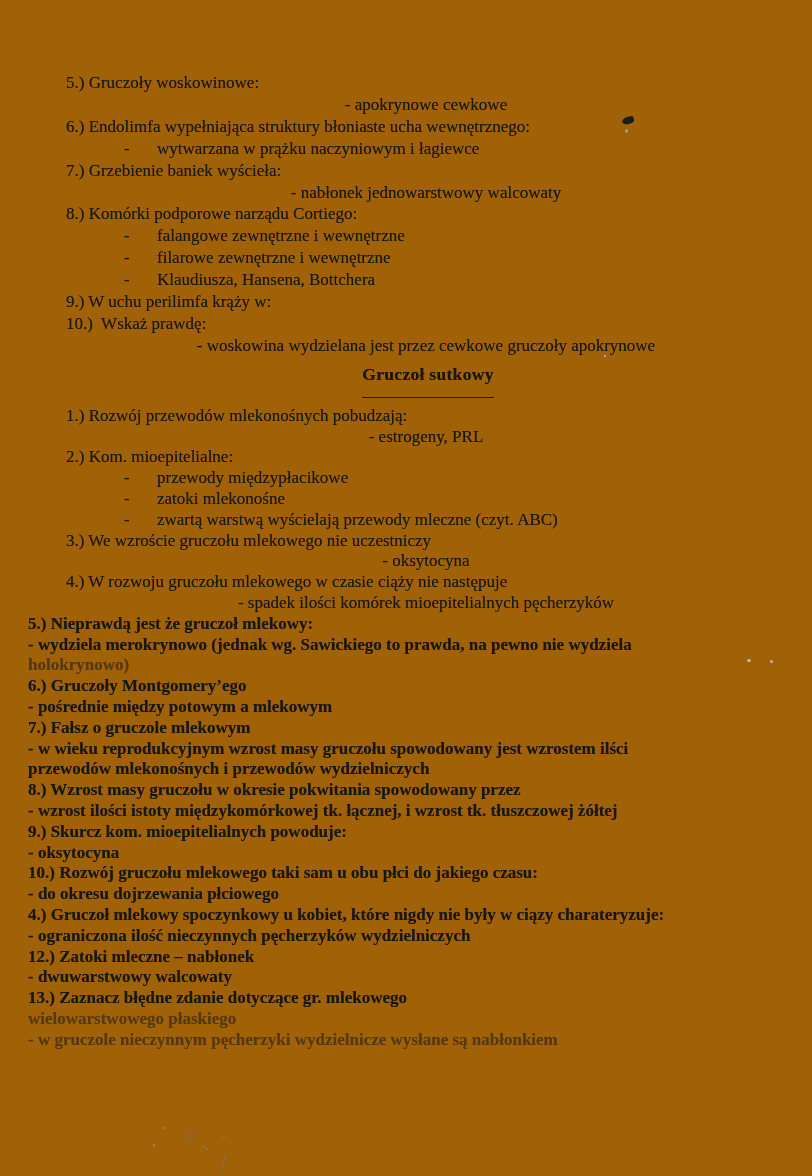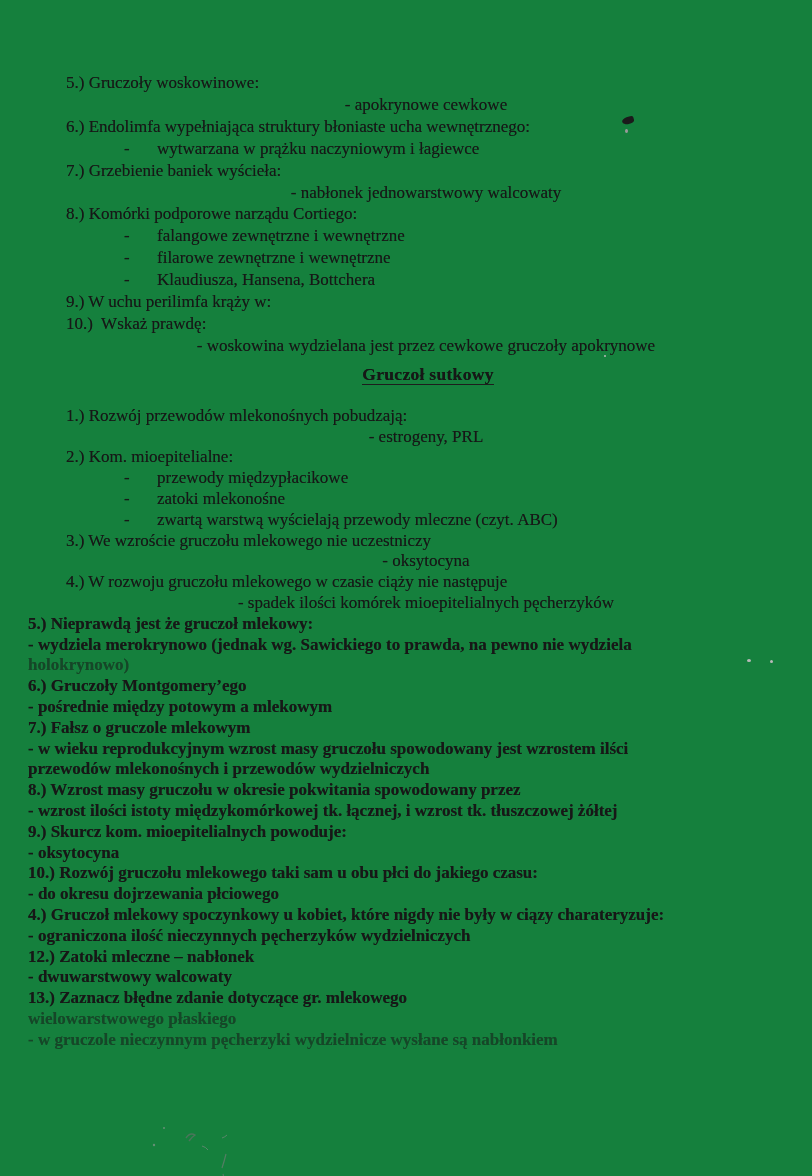--- a/index.html
+++ b/index.html
@@ -6,21 +6,21 @@
   body{
     width:812px;height:1176px;
     background:#f7f7f5;
     font-family:"Liberation Serif", serif;
     color:#171717;
     position:relative;
     overflow:hidden;
   }
   .page{
     position:absolute;inset:0;
-    background:#15803d;
+    background:#a16207;
   }
   .content{
     position:absolute;
     left:28px;top:72px;
     width:762px;
   }
   .ln{
     margin:0;
     font-size:17px;
     line-height:21.9px;
@@ -37,21 +37,21 @@
   .heading{
     margin:6px 0 21px 0;
     text-align:center;
     font-size:17.5px;
     line-height:22px;
     font-weight:bold;
     transform:translateX(19px);
   }
   .heading .hd-text{
     border-bottom:1.6px solid #1d1d1d;
-    padding-bottom:0;
+    padding-bottom:13px;
     letter-spacing:.3px;
     text-shadow:0 0 .5px rgba(0,0,0,.6);
   }
   .faded{
     opacity:.55;
     filter:blur(.35px);
   }
   
   .ink-blot{
     position:absolute;left:622px;top:117px;

